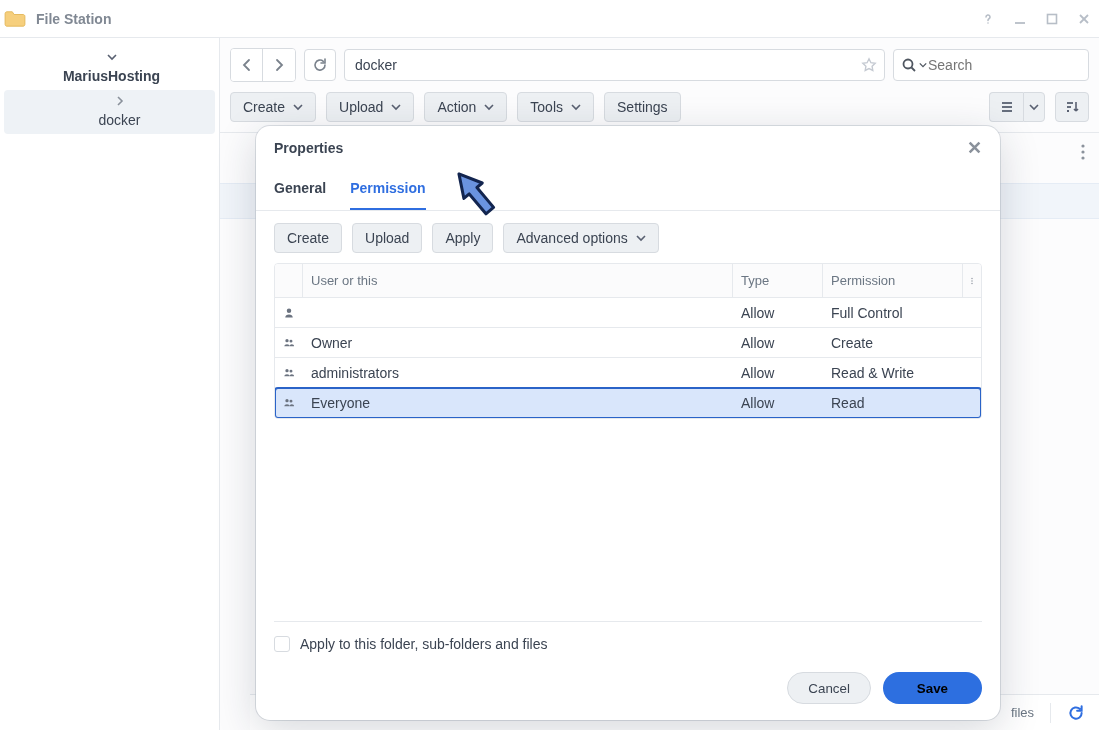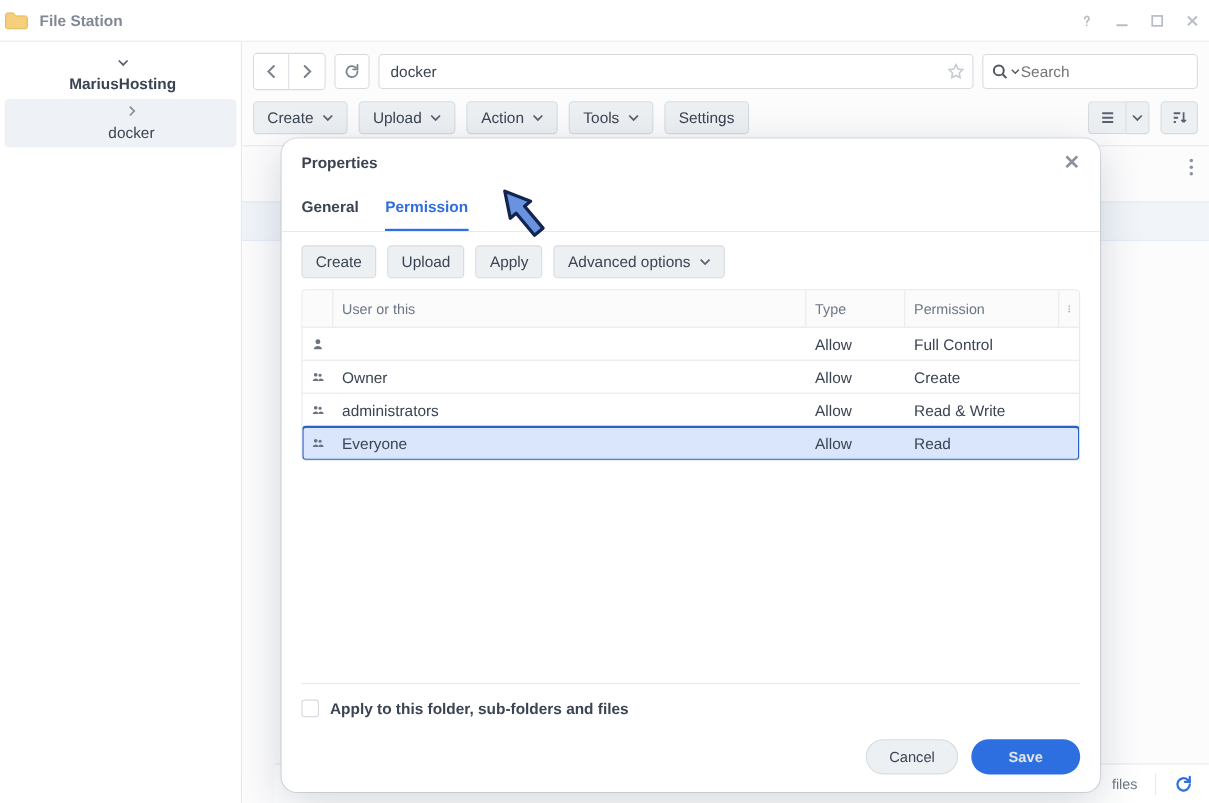--- a/index.html
+++ b/index.html
@@ -76,25 +76,25 @@
   .dlg-thead, .dlg-row { display:grid; grid-template-columns:28px 1fr 90px 140px 18px; align-items:center; }
   .dlg-thead { height:34px; background:#fbfbfc; color:var(--text-muted); border-bottom:1px solid var(--border-light); font-size:13px; }
   .dlg-thead > div { padding:0 8px; border-right:1px solid var(--border-light); height:100%; display:flex; align-items:center; }
   .dlg-thead > div:last-child { border-right:none; justify-content:center; }
   .dlg-row { height:30px; border-bottom:1px solid var(--border-light); font-size:14px; }
   .dlg-row > div { padding:0 8px; }
   .dlg-row.selected { background:var(--row-sel); outline:2px solid var(--row-sel-border); outline-offset:-1px; border-radius:3px; }
   .user-ic { display:flex; align-items:center; justify-content:center; color:#7a828c; }
   .dlg-body-fill { flex:1 1 auto; }
   .dlg-footer { border-top:1px solid var(--border-light); margin:0 18px; padding-top:14px; }
-  .apply-row { display:flex; gap:10px; color:var(--text); margin-bottom:20px;font-weight:bold; }
+  .apply-row { display:flex; gap:10px; color:var(--text); margin-bottom:20px; }
   .chk { width:16px; height:16px; border:1px solid var(--border); border-radius:3px; background:#fff; cursor:pointer; }
   .dlg-actions { display:flex; justify-content:flex-end; gap:12px; padding-bottom:16px; }
   .btn-cancel { height:32px; padding:0 20px; border:1px solid var(--border); border-radius:16px; background:var(--btn-bg); cursor:pointer; color:var(--text); }
-  .btn-save { height:32px; padding:0 34px; border:none; border-radius:16px; background:var(--blue-btn); color:#e5e5e5; font-weight:600; cursor:pointer; }
+  .btn-save { height:32px; padding:0 34px; border:none; border-radius:16px; background:var(--blue-btn); color:#000000; font-weight:600; cursor:pointer; }
   
   .annot-arrow { position:absolute; left:447px; top:160px; width:56px; height:66px; pointer-events:none; z-index:5; }
   
   svg { display:block; }
   input { font-family:inherit; font-size:14px; }
   .caret-dn-sm { width:8px; height:8px; }
 </style>
 </head>
 <body>
 

